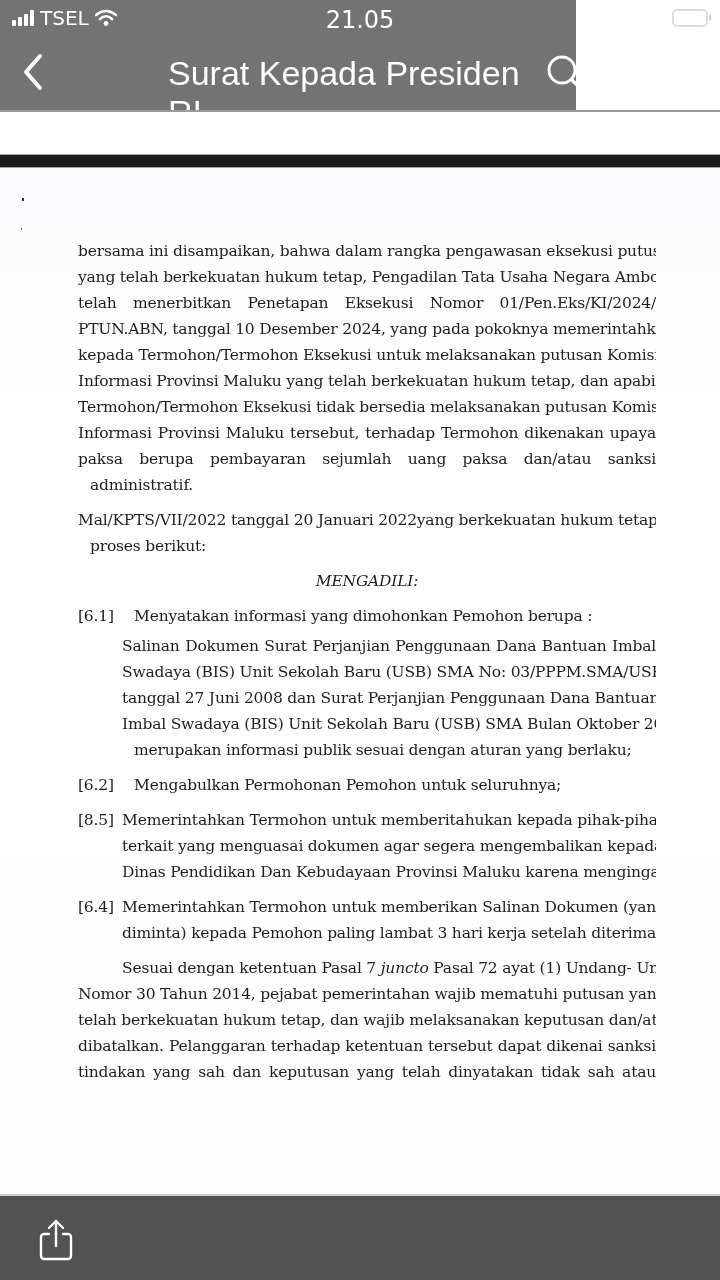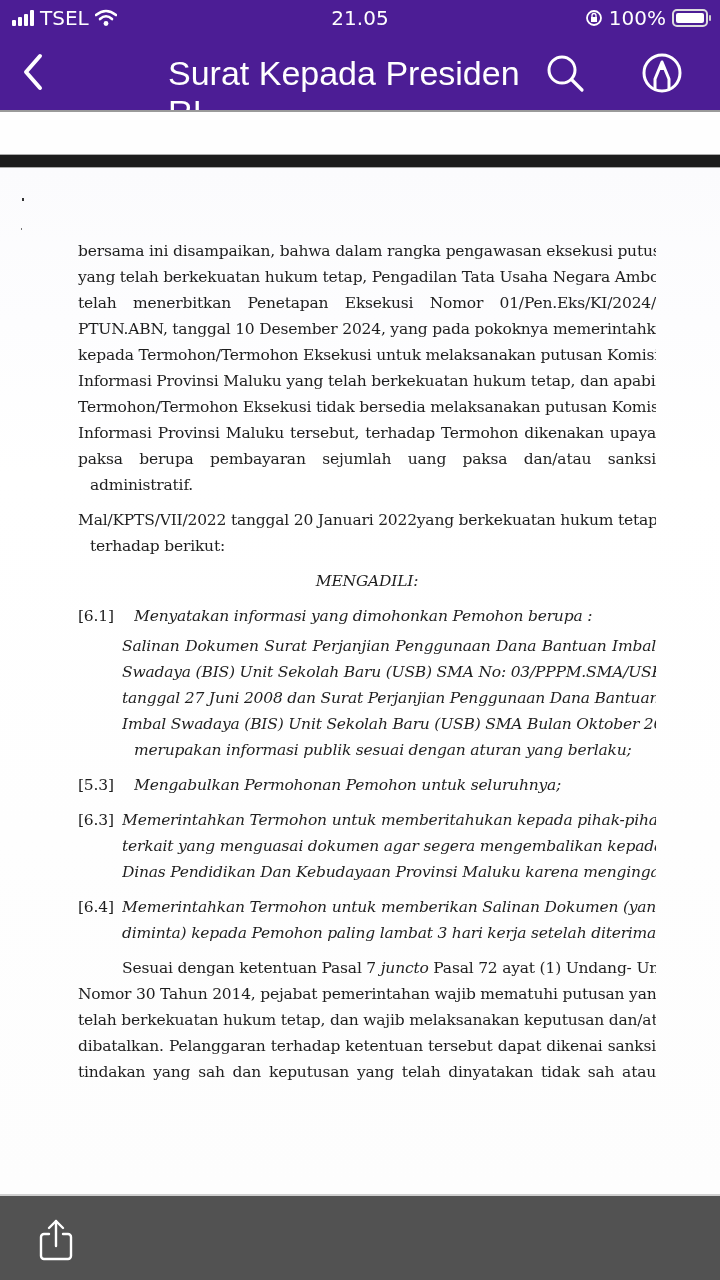--- a/index.html
+++ b/index.html
@@ -1,28 +1,28 @@
 <!DOCTYPE html>
 <html><head>
   <meta charset="utf-8">
   <style>
     * { box-sizing: border-box; margin: 0; padding: 0; }
     html, body { width: 720px; height: 1280px; overflow: hidden; background: #ffffff; }
     body { position: relative; font-family: "Liberation Sans", sans-serif; }
 
     .topbar {
-      position: absolute; left: 0; top: 0; width: 720px; height: 110px;
-      background: #4c1d95; color: #ffffff;
+      position: absolute; left: 0; top: 0; width: 576px; height: 110px;
+      background: #737373; color: #ffffff;
     }
     .status {
       position: absolute; left: 0; top: 0; width: 720px; height: 36px;
       font-family: "DejaVu Sans", sans-serif; font-size: 20px; color: #fff;
     }
     .status .left { position: absolute; left: 12px; top: 6px; display: flex; align-items: center; gap: 6px; }
-    .status .center { position: absolute; left: 0; width: 720px; top: 6px; text-align: center; font-size: 20px; }
+    .status .center { position: absolute; left: 0; width: 720px; top: 6px; text-align: center; font-size: 24px; }
     .status .right { position: absolute; right: 12px; top: 6px; display: flex; align-items: center; gap: 6px; }
     .signal { display: flex; align-items: flex-end; gap: 2px; height: 16px; }
     .signal span { width: 4px; background: #fff; border-radius: 1px; display: block; }
     .battery { width: 36px; height: 18px; border: 2px solid #ddd; border-radius: 5px; padding: 2px; position: relative; }
     .battery .fill { width: 100%; height: 100%; background: #fff; border-radius: 2px; }
     .battery::after { content: ""; position: absolute; right: -5px; top: 4px; width: 2px; height: 6px; background: #ccc; border-radius: 1px; }
 
     .navbar { position: absolute; left: 0; top: 40px; width: 720px; height: 66px; }
     .back { position: absolute; left: 18px; top: 12px; width: 36px; height: 40px; cursor: pointer; }
     .title {
@@ -42,21 +42,21 @@
     }
     .speck { position: absolute; width: 2px; height: 3px; background: #333; }
 
     .doc { position: absolute; left: 78px; top: 70px; width: 578px; font-size: 15.5px; letter-spacing: -0.2px; }
     .line { height: 26px; line-height: 26px; white-space: nowrap; text-align: justify; text-align-last: justify; overflow: hidden; }
     .line.last { text-align-last: left; margin-left: 12px; }
     .line.center { text-align: center; text-align-last: center; font-style: italic; }
     .indent-first { padding-left: 26px; }
     .item { position: relative; }
     .item .num { position: absolute; left: 0; top: 0; width: 44px; }
-    .item .body { margin-left: 44px; font-style: italic; }
+    .item .body { margin-left: 44px; }
     .gap-sm { height: 9px; }
     em { font-style: italic; }
 
     .bottombar {
       position: absolute; left: 0; top: 1194px; width: 720px; height: 86px;
       background: #525252; border-top: 2px solid #cfcfcf;
     }
     .share-btn { position: absolute; left: 36px; top: 22px; width: 40px; height: 44px; cursor: pointer; }
   </style>
 </head>
@@ -133,21 +133,21 @@
         <div class="line">Informasi Provinsi Maluku yang telah berkekuatan hukum tetap, dan apabila</div>
         <div class="line">Termohon/Termohon Eksekusi tidak bersedia melaksanakan putusan Komisi</div>
         <div class="line">Informasi Provinsi Maluku tersebut, terhadap Termohon dikenakan upaya</div>
         <div class="line">paksa berupa pembayaran sejumlah uang paksa dan/atau sanksi</div>
         <div class="line last">administratif.</div>
       </div>
       <div class="gap-sm"></div>
 
       <div>
         <div class="line">Mal/KPTS/VII/2022 tanggal 20 Januari 2022yang berkekuatan hukum tetap</div>
-        <div class="line last">terhadap berikut:</div>
+        <div class="line last">proses berikut:</div>
       </div>
       <div class="gap-sm"></div>
 
       <div class="line center">MENGADILI:</div>
       <div class="gap-sm"></div>
 
       <div class="item">
         <span class="num line">[6.1]</span>
         <div class="body">
           <div class="line last">Menyatakan informasi yang dimohonkan Pemohon berupa :</div>
@@ -155,29 +155,29 @@
           <div class="line">Salinan Dokumen Surat Perjanjian Penggunaan Dana Bantuan Imbal</div>
           <div class="line">Swadaya (BIS) Unit Sekolah Baru (USB) SMA No: 03/PPPM.SMA/USB</div>
           <div class="line">tanggal 27 Juni 2008 dan Surat Perjanjian Penggunaan Dana Bantuan</div>
           <div class="line">Imbal Swadaya (BIS) Unit Sekolah Baru (USB) SMA Bulan Oktober 2008</div>
           <div class="line last">merupakan informasi publik sesuai dengan aturan yang berlaku;</div>
         </div>
       </div>
       <div class="gap-sm"></div>
 
       <div class="item">
-        <span class="num line">[5.3]</span>
+        <span class="num line">[6.2]</span>
         <div class="body">
           <div class="line last">Mengabulkan Permohonan Pemohon untuk seluruhnya;</div>
         </div>
       </div>
       <div class="gap-sm"></div>
 
       <div class="item">
-        <span class="num line">[6.3]</span>
+        <span class="num line">[8.5]</span>
         <div class="body">
           <div class="line">Memerintahkan Termohon untuk memberitahukan kepada pihak-pihak</div>
           <div class="line">terkait yang menguasai dokumen agar segera mengembalikan kepada</div>
           <div class="line">Dinas Pendidikan Dan Kebudayaan Provinsi Maluku karena mengingat</div>
         </div>
       </div>
       <div class="gap-sm"></div>
 
       <div class="item">
         <span class="num line">[6.4]</span>

